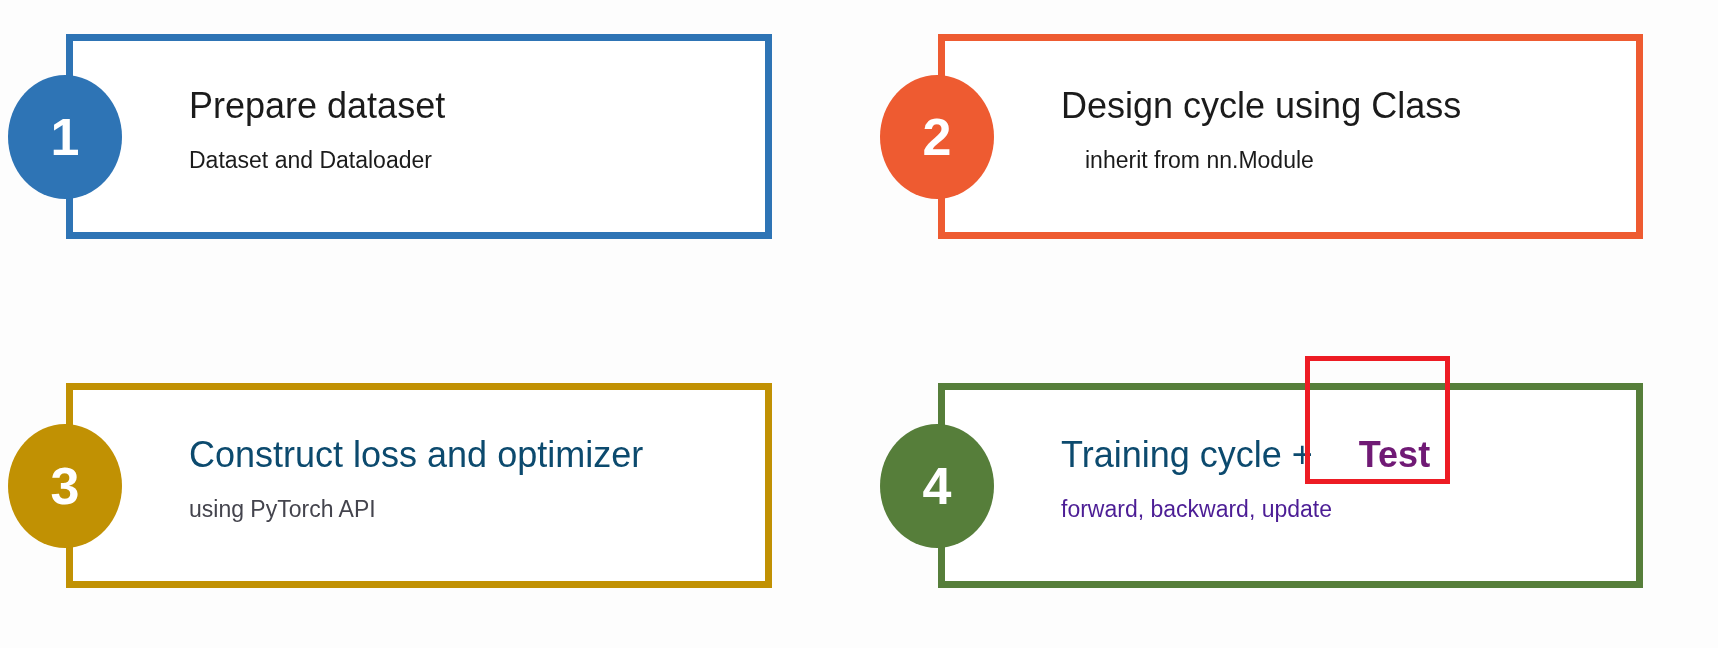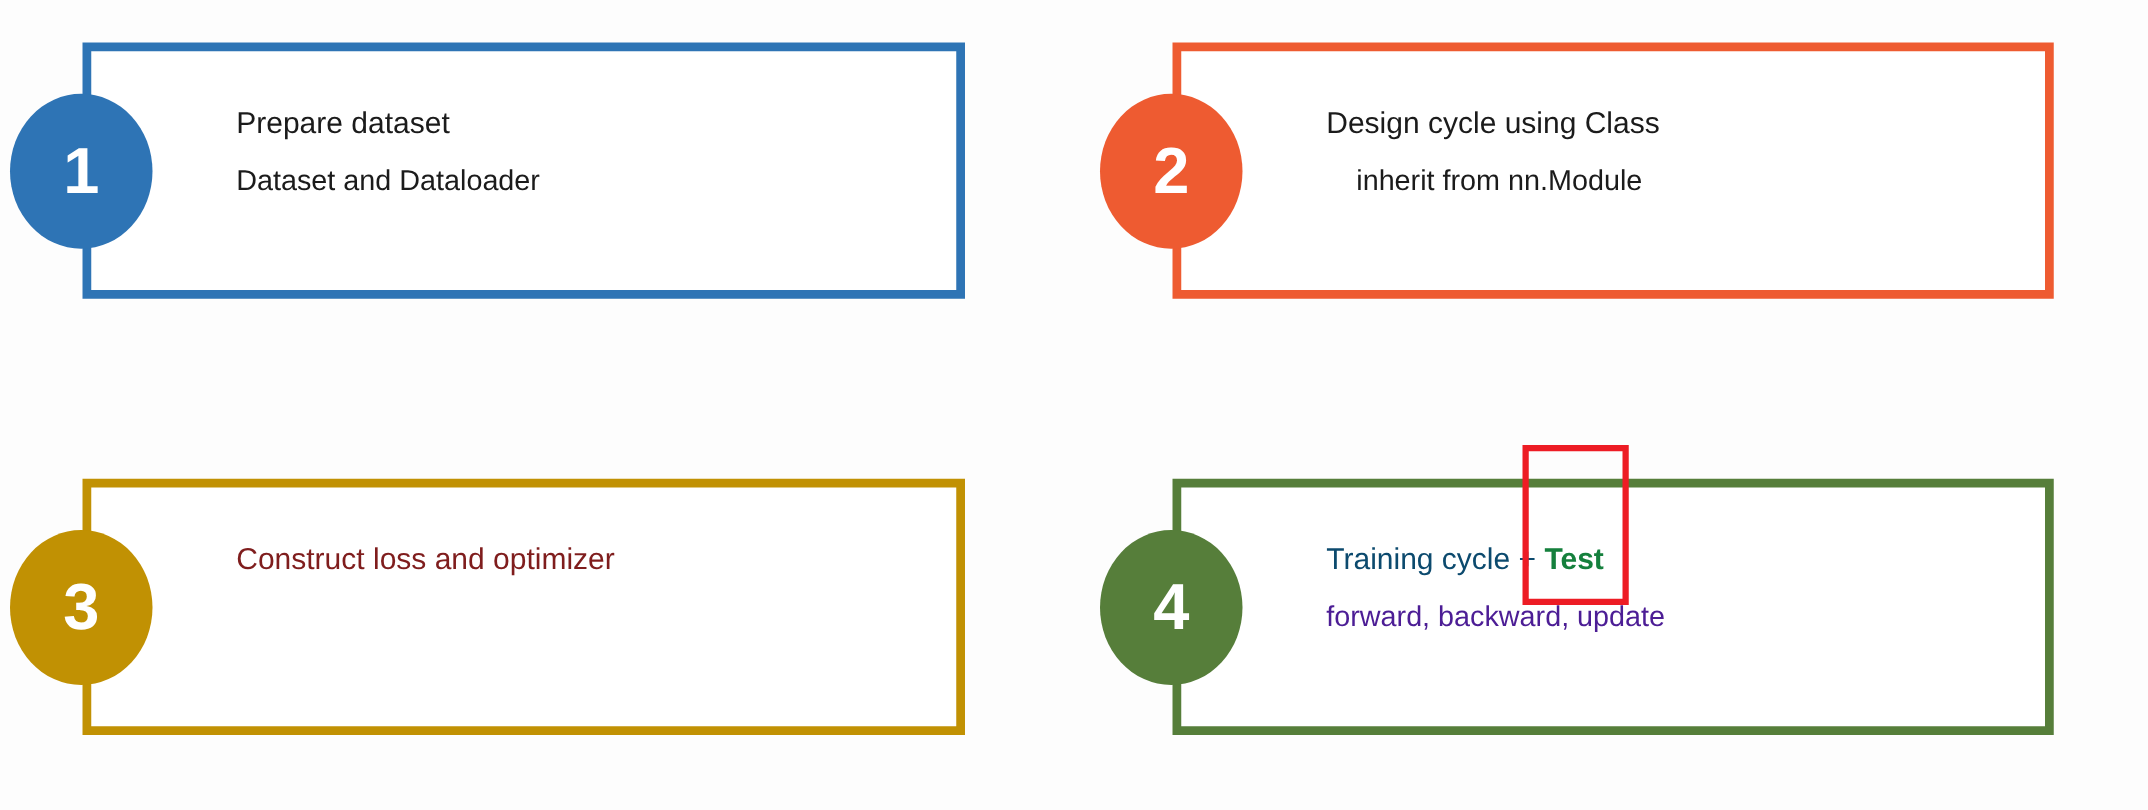--- a/index.html
+++ b/index.html
@@ -39,21 +39,21 @@
     color: #ffffff;
     font-size: 52px;
     font-weight: bold;
     z-index: 2;
   }
 
   .step-text {
     padding: 42px 10px 0 116px;
   }
   .step-title {
-    font-size: 24px;
+    font-size: 36px;
     line-height: 1.3;
     color: #1b1b1b;
     white-space: nowrap;
   }
   .step-sub {
     margin-top: 16px;
     font-size: 23px;
     line-height: 1.25;
     color: #1b1b1b;
     white-space: nowrap;
@@ -105,27 +105,28 @@
     <div class="step-circle" style="background: rgb(238, 91, 49);">2</div>
     <div class="step-text">
       <div class="step-title" style="color: rgb(27, 27, 27);">Design cycle using Class</div>
       <div class="step-sub indent-sub" style="color: rgb(27, 27, 27);">inherit from nn.Module</div>
     </div>
   </div>
 
   <div class="step-box row2 col1 s3 gray-text" style="border-color: rgb(193, 145, 3);">
     <div class="step-circle" style="background: rgb(193, 145, 3);">3</div>
     <div class="step-text">
-      <div class="step-title" style="color: #7f1d1d;">Construct loss and optimizer</div>
+      <div class="step-title" style="color: #0c4a6e;">Construct loss and optimizer</div>
+      <div class="step-sub" style="color: rgb(68, 68, 77);">using PyTorch API</div>
     </div>
   </div>
 
   <div class="step-box row2 col2 s4" style="border-color: rgb(86, 126, 58);">
     <div class="step-circle" style="background: rgb(86, 126, 58);">4</div>
     <div class="step-text">
       <div class="step-title">
-        <span style="color: #0c4a6e;">Training cycle + </span><span class="hl-wrap"><span class="hl-test" style="color: #15803d;">Test</span><span class="annotation-rect" style="border-color: rgb(237, 28, 36);"></span></span>
+        <span style="color: #0c4a6e;">Training cycle + </span><span class="hl-wrap"><span class="hl-test" style="color: #701a75; margin-left: 36px;">Test</span><span class="annotation-rect" style="border-color: rgb(237, 28, 36);"></span></span>
       </div>
       <div class="step-sub" style="color: #4c1d95;">forward, backward, update</div>
     </div>
   </div>
 
 </div>
 
 </body></html>

